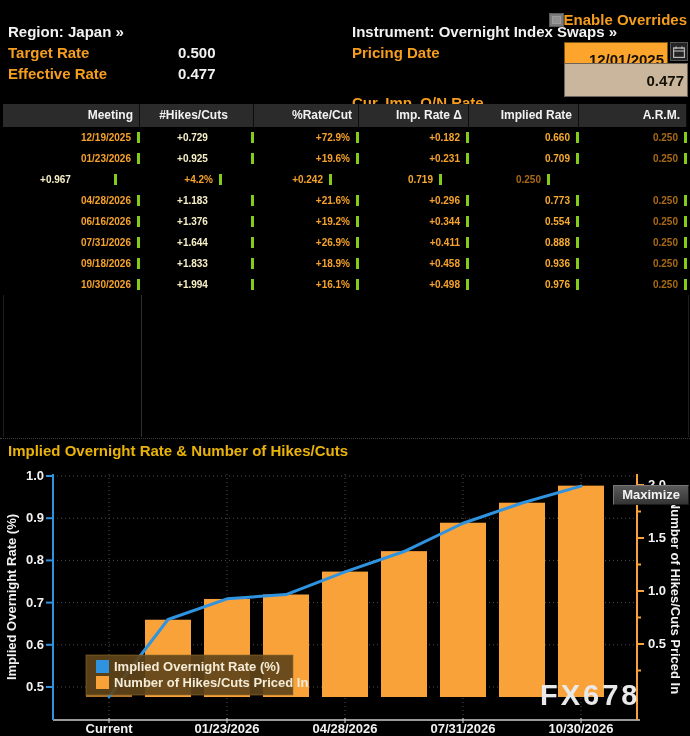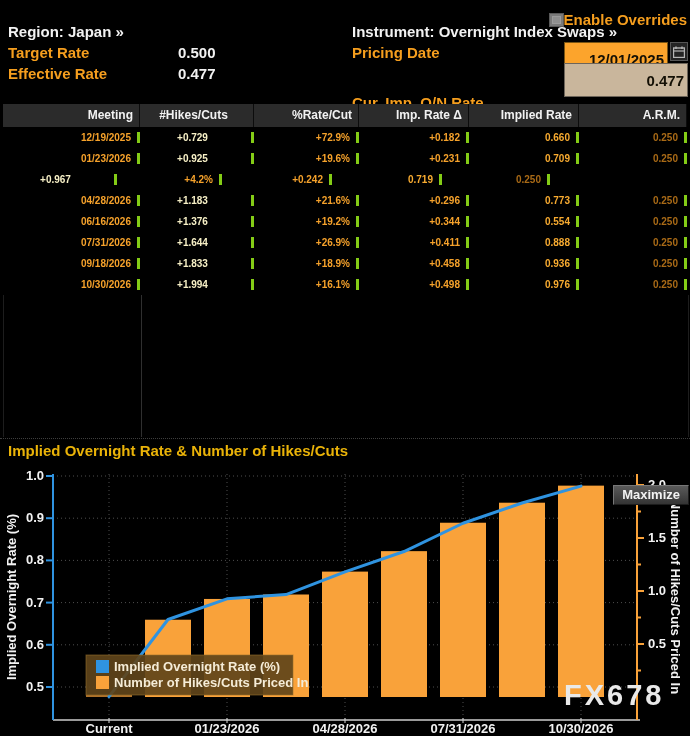--- a/index.html
+++ b/index.html
@@ -33,21 +33,21 @@
   .tbody .c5{color:var(--dim_orange);}
   .table-void{top:295px;left:3px;width:684px;height:142px;border-left:1px solid #1d1d1d;border-right:1px solid #1d1d1d;}
   .void-divider{position:absolute;left:137px;top:0;height:100%;width:0;border-right:1px solid #2f2f2f;}
   
   .chart-panel{top:438px;left:0;width:690px;height:298px;border-top:1px dotted #3e3e3e;box-sizing:border-box;}
   .chart-title{left:8px;top:3px;font-size:15px;color:#eab308;z-index:3;}
   .maximize-btn{right:1px;top:2px;z-index:3;background:linear-gradient(#5a5a5a,#343434);
                 border:1px solid #777;border-bottom-color:#1c1c1c;border-right-color:#1c1c1c;
                 color:#f2f2f2;font-family:Liberation Sans, sans-serif;font-weight:bold;font-size:13px;
                 padding:1px 8px 2px;cursor:pointer;position:absolute;margin-top:44px;}
-  .watermark{left:564px;top:240px;z-index:2;font-size:29px;color:#e9e9e9;letter-spacing:3px;
+  .watermark{left:540px;top:240px;z-index:2;font-size:29px;color:#e9e9e9;letter-spacing:3px;
              font-family:"Liberation Sans",sans-serif;}
   #chart-svg{position:absolute;left:0;top:0;z-index:1;}
   #chart-svg text{font-family:"Liberation Sans",sans-serif;font-weight:bold;}
   #chart-svg .grid{stroke:#4e4e4e;stroke-dasharray:1 3;stroke-width:1;}
   #chart-svg .xlab{fill:#f2f2f2;font-size:13px;text-anchor:middle;}
   #chart-svg .ytl{fill:#f2f2f2;font-size:13px;text-anchor:end;}
   #chart-svg .ytr{fill:#f2f2f2;font-size:13px;text-anchor:start;}
   #chart-svg .axt{fill:#f2f2f2;font-size:13px;text-anchor:middle;}
   #chart-svg .leg{fill:#f5ecd7;font-size:13px;text-anchor:start;}
 </style>

